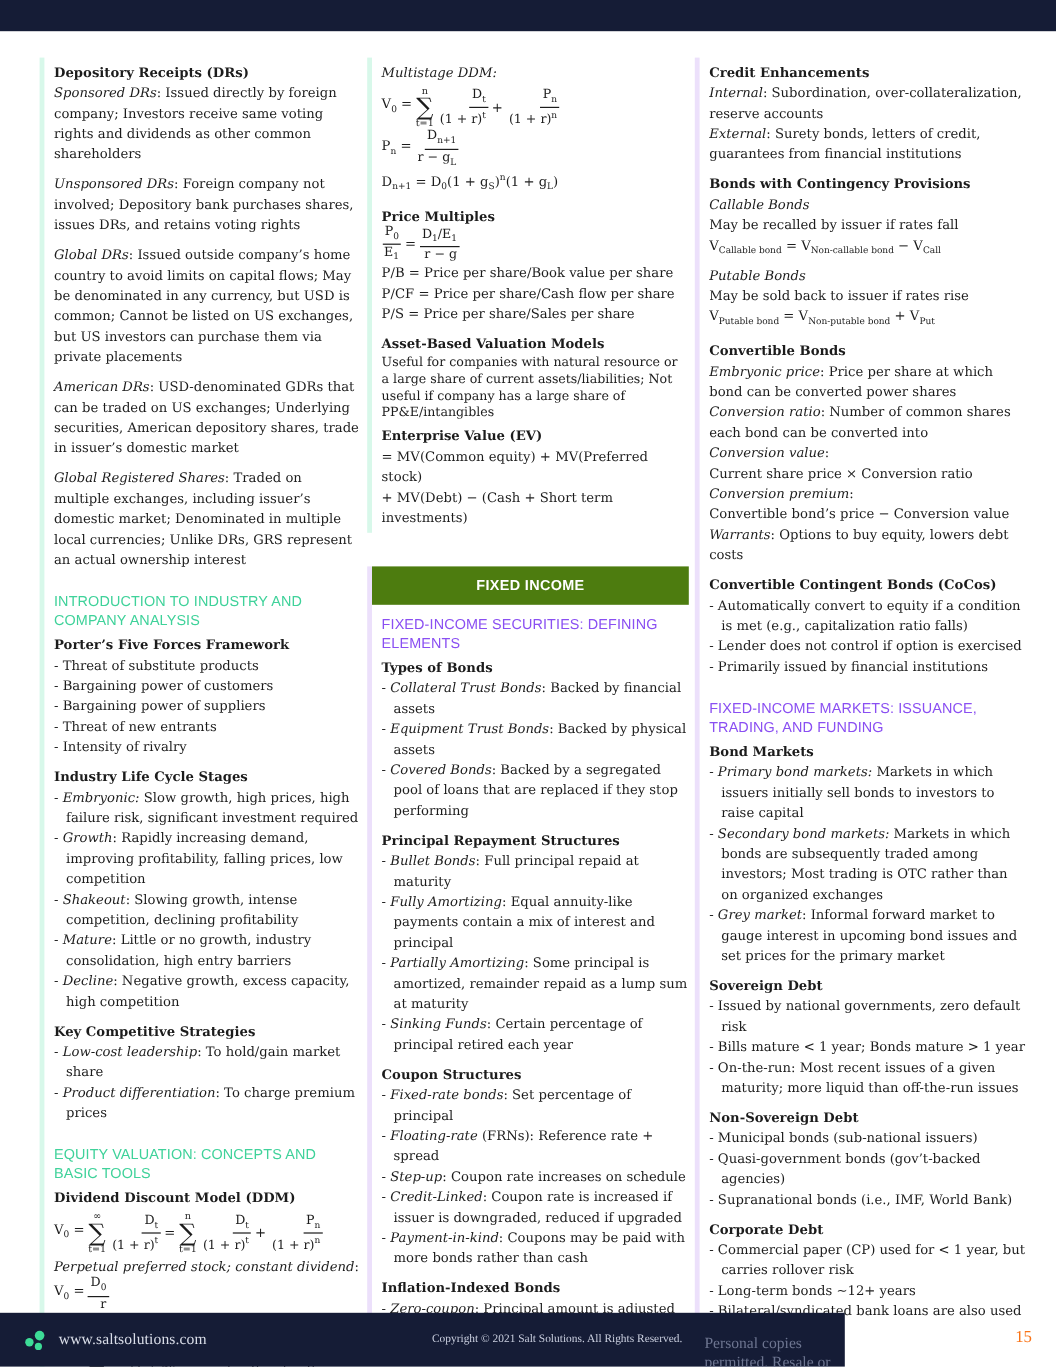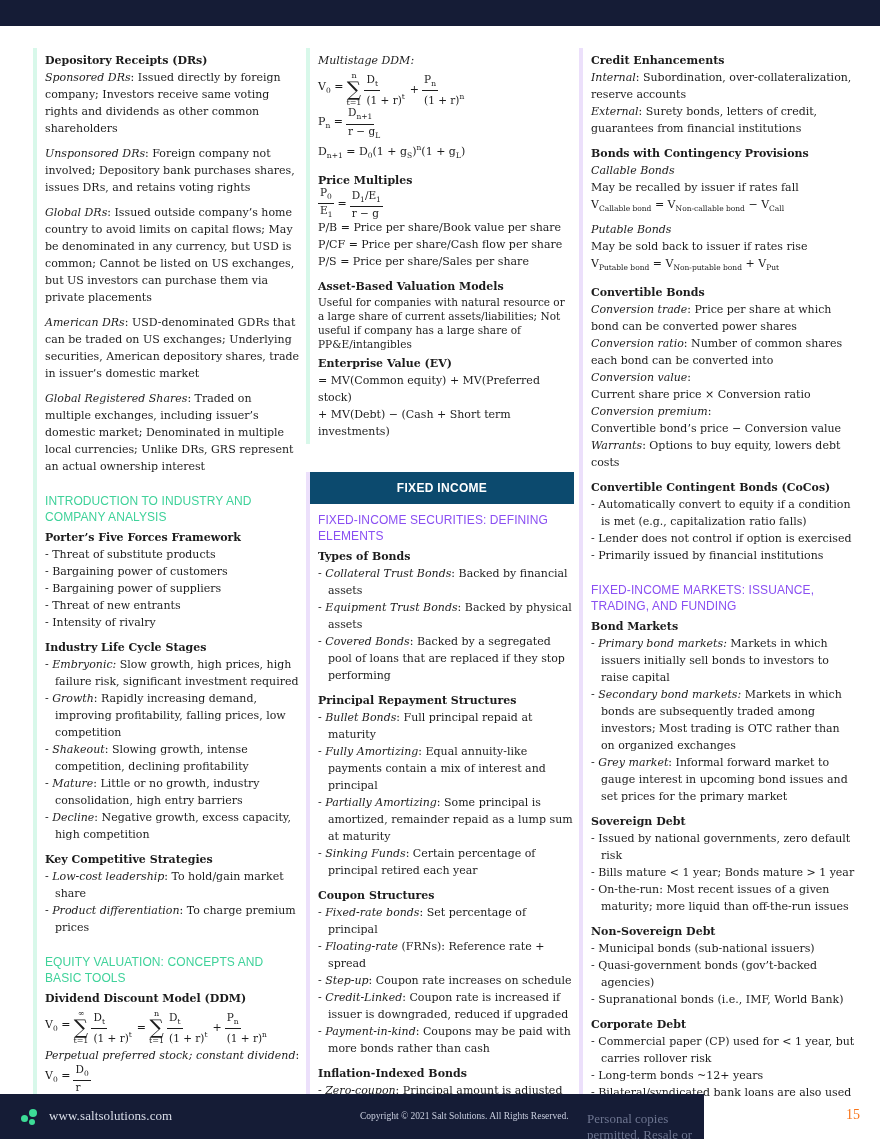--- a/index.html
+++ b/index.html
@@ -18,23 +18,23 @@
   .panel { padding-left: 8px; }
   .panel.green { border-left: 4px solid #d8f8ea; }
   .panel.purple { border-left: 4px solid #ece0fb; }
   .h { font-weight: bold; font-size: 11px; line-height: 17px; }
   .sec-green { font-family: "Liberation Sans", sans-serif; color: #3fd29a; font-size: 12px; line-height: 16px; text-transform: uppercase; letter-spacing: 0.1px; }
   .sec-purple { font-family: "Liberation Sans", sans-serif; color: #8a4ff2; font-size: 12px; line-height: 16px; text-transform: uppercase; letter-spacing: 0.1px; }
   .gap { height: 8px; }
   .gap-s { height: 4px; }
   .li { padding-left: 10px; text-indent: -10px; }
   i { font-style: italic; }
-  .banner { background: #0c4a6e; color: #fff; font-family: "Liberation Sans", sans-serif; font-weight: bold; font-size: 12px; text-align: center; height: 32px; line-height: 32px; letter-spacing: 0.3px; }
+  .banner { background: #4d7c0f; color: #fff; font-family: "Liberation Sans", sans-serif; font-weight: bold; font-size: 12px; text-align: center; height: 32px; line-height: 32px; letter-spacing: 0.3px; }
   .math { font-family: "DejaVu Serif", serif; font-size: 11px; display: flex; align-items: center; gap: 3px; white-space: nowrap; }
-  .frac { display: inline-flex; flex-direction: column; align-items: flex-start; vertical-align: middle; line-height: 12px; font-size: 10.5px; }
+  .frac { display: inline-flex; flex-direction: column; align-items: flex-end; vertical-align: middle; line-height: 12px; font-size: 10.5px; }
   .frac .num { padding: 0 2px; border-bottom: 1px solid #1c1c1c; }
   .frac .den { padding: 0 2px; }
   .sum { display: inline-flex; flex-direction: column; align-items: center; line-height: 9px; font-size: 8px; }
   .sum .sig { font-size: 20px; line-height: 18px; }
   sub, sup { font-size: 7.5px; }
   .small { font-size: 10.5px; line-height: 14px; }
 </style>
 </head>
 <body>
 
@@ -233,21 +233,21 @@
     <div class="h">Bonds with Contingency Provisions</div>
     <div><i>Callable Bonds</i></div>
     <div>May be recalled by issuer if rates fall</div>
     <div>V<sub>Callable bond</sub> = V<sub>Non-callable bond</sub> <span>−</span> V<sub>Call</sub></div>
     <div class="gap-s"></div>
     <div><i>Putable Bonds</i></div>
     <div>May be sold back to issuer if rates rise</div>
     <div>V<sub>Putable bond</sub> = V<sub>Non-putable bond</sub> <span>+</span> V<sub>Put</sub></div>
     <div class="gap"></div>
     <div class="h">Convertible Bonds</div>
-    <div><i>Conversion trade</i><span>: Price per share at which bond can be converted power shares</span></div>
+    <div><i>Embryonic price</i><span>: Price per share at which bond can be converted power shares</span></div>
     <div><i>Conversion ratio</i><span>: Number of common shares each bond can be converted into</span></div>
     <div><i>Conversion value</i><span>:</span></div>
     <div><span>Current share price × Conversion ratio</span></div>
     <div><i>Conversion premium</i><span>:</span></div>
     <div><span>Convertible bond’s price − Conversion value</span></div>
     <div><i>Warrants</i><span>: Options to buy equity, lowers debt costs</span></div>
     <div class="gap"></div>
     <div class="h">Convertible Contingent Bonds (CoCos)</div>
     <div class="li">- Automatically convert to equity if a condition is met (e.g., capitalization ratio falls)</div>
     <div class="li">- Lender does not control if option is exercised</div>

